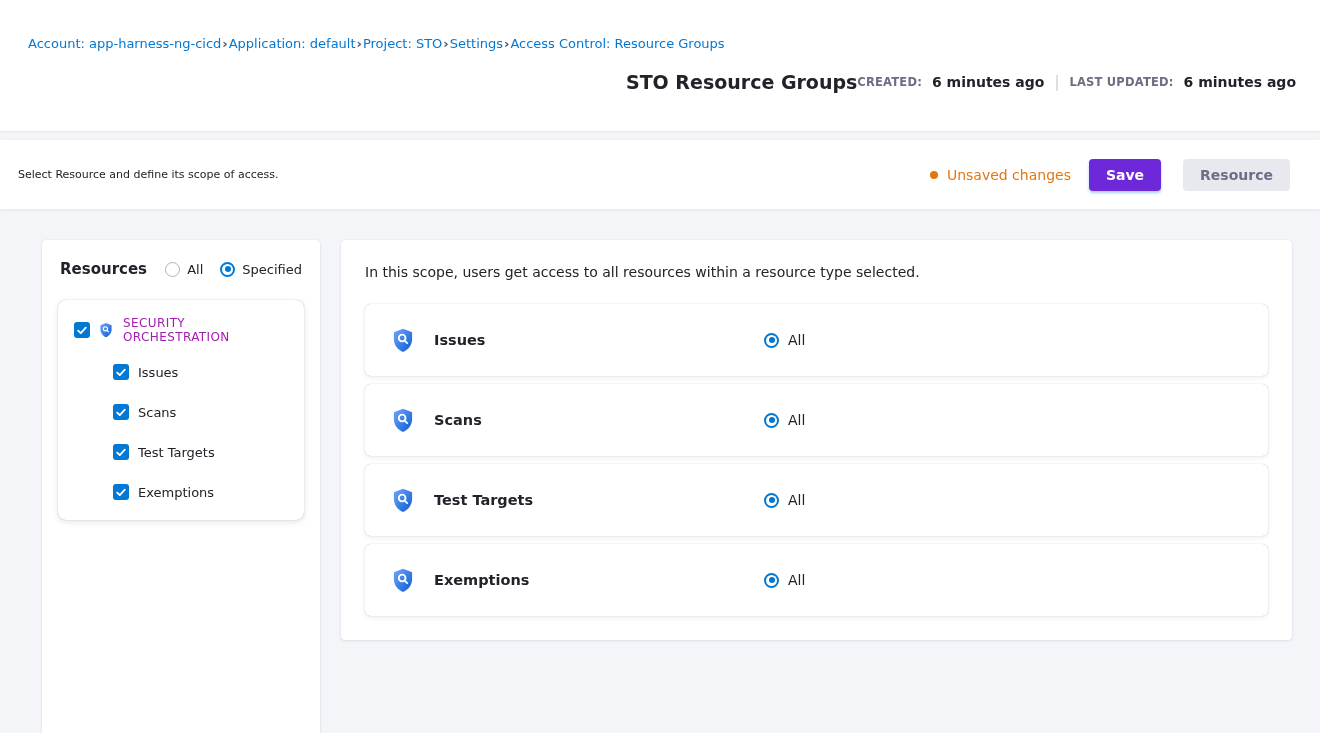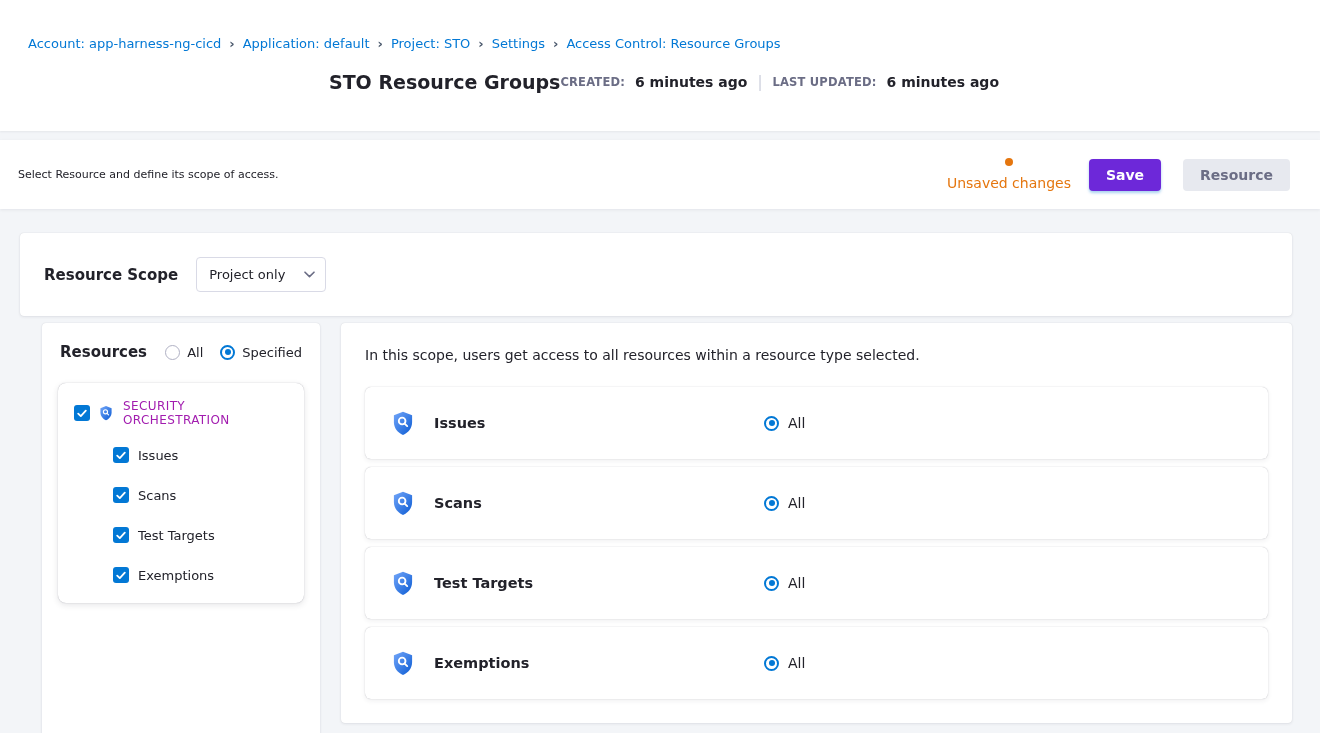--- a/index.html
+++ b/index.html
@@ -5,36 +5,36 @@
   * { margin:0; padding:0; box-sizing:border-box; }
   html, body { width:1320px; height:733px; }
   body {
     font-family:"DejaVu Sans","Liberation Sans",sans-serif;
     background:#f3f5f8; color:#22222a; overflow:hidden; position:relative;
   }
 
   
   .page-header { background:#fff; height:131px; padding:36px 24px 0 28px;
     box-shadow:0 1px 2px rgba(40,41,61,.07); }
-  .breadcrumb { display:flex; align-items:flex-end; gap:8px; font-size:13px; }
+  .breadcrumb { display:flex; align-items:flex-end; gap:1px; font-size:13px; }
   .crumb { color:#0278d5; cursor:pointer; white-space:nowrap; }
   .crumb-sep { color:#49576b; font-size:13px; font-weight:700; }
-  .title-row { display:flex; align-items:center; justify-content:center; margin-top:20px; }
+  .title-row { display:flex; align-items:center; justify-content:flex-end; margin-top:20px; }
   .page-title { font-size:19px; font-weight:700; margin-left:4px; }
   .header-meta { display:flex; align-items:center; gap:10px; }
   .meta-label { font-size:11.5px; color:#6b6d85; font-weight:600; letter-spacing:.2px; }
   .meta-value { font-size:14px; font-weight:700; }
   .meta-sep { color:#cdd0dd; font-size:15px; }
 
   
   .toolbar { margin-top:9px; background:#fff; height:69px; display:flex; align-items:center;
     justify-content:space-between; padding:0 30px 0 18px; box-shadow:0 1px 3px rgba(40,41,61,.08); }
   .toolbar-desc { font-size:11px;text-align:right; }
   .toolbar-actions { display:flex; align-items:center; }
-  .unsaved { display:flex; align-items:center; gap:9px; color:#e5760e; font-size:14px; margin-right:18px;flex-direction:column; }
+  .unsaved { display:flex; align-items:center; gap:9px; color:#e5760e; font-size:14px; margin-right:18px; }
   .unsaved-dot { width:8px; height:8px; border-radius:50%; background:#e5760e; }
   .btn { font-family:inherit; font-size:14px; font-weight:700; border:none; border-radius:4px;
     padding:8px 17px; cursor:pointer; }
   .btn-save { background:#6d28d9; color:#fff; box-shadow:0 2px 3px rgba(2,120,213,.35); }
   .btn-discard { background:#e7e9ef; color:#6b6d85; margin-left:22px; }
 
   
   .content { padding:24px 28px 0 20px; }
   .card { background:#fff; border-radius:4px;
     box-shadow:0 1px 3px rgba(40,41,61,.09), 0 0 1px rgba(40,41,61,.16); }
@@ -122,29 +122,20 @@
       <span class="unsaved-dot"></span>
       <span>Unsaved changes</span>
     </div>
     <button class="btn btn-save">Save</button>
     <button class="btn btn-discard">Resource</button>
   </div>
 </div>
 
 <div class="content">
 
-  <div class="card scope-card">
-    <span class="scope-title">Resource Scope</span>
-    <div class="dropdown">
-      <span>Project only</span>
-      <svg width="11" height="7" viewBox="0 0 11 7">
-          <path d="M1 1.2 L5.5 5.6 L10 1.2" fill="none" stroke="#6b6d85" stroke-width="1.6" stroke-linecap="round" stroke-linejoin="round"></path>
-        </svg>
-    </div>
-  </div>
 
   <div class="content-row">
 
     <aside class="card resources-card">
       <div class="resources-header">
         <span class="resources-title">Resources</span>
         <div class="radio-group">
           <span class="radio-option">
             <span class="radio off"></span>
             <span>All</span>

